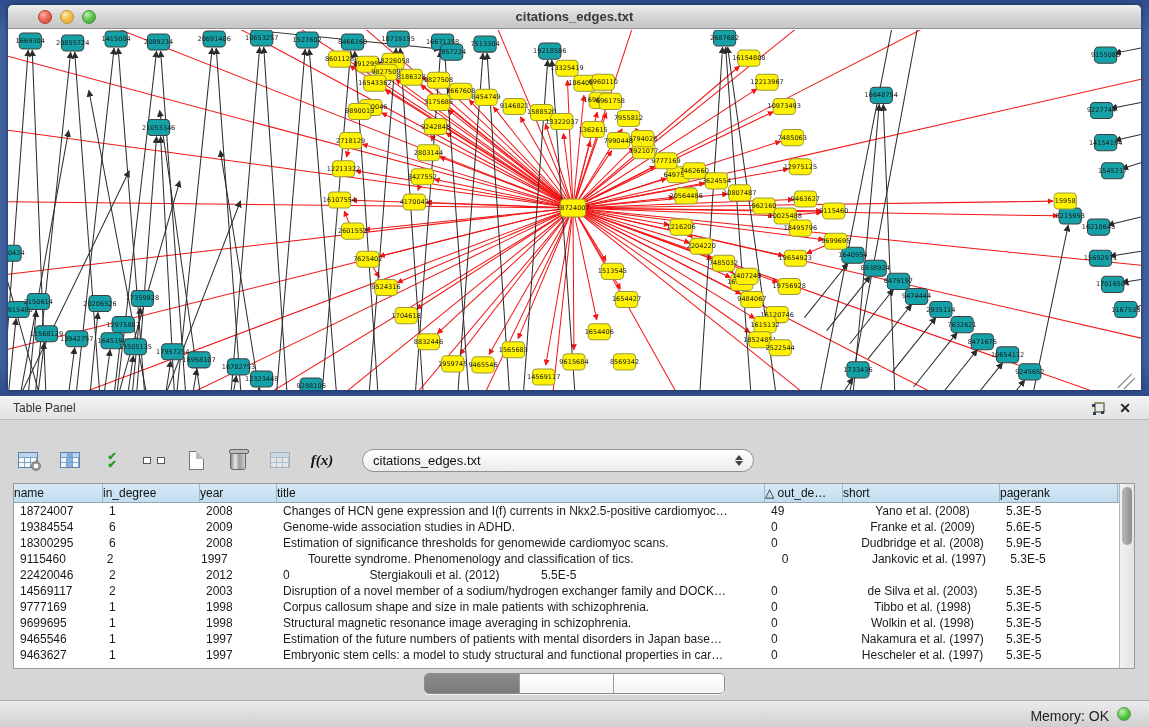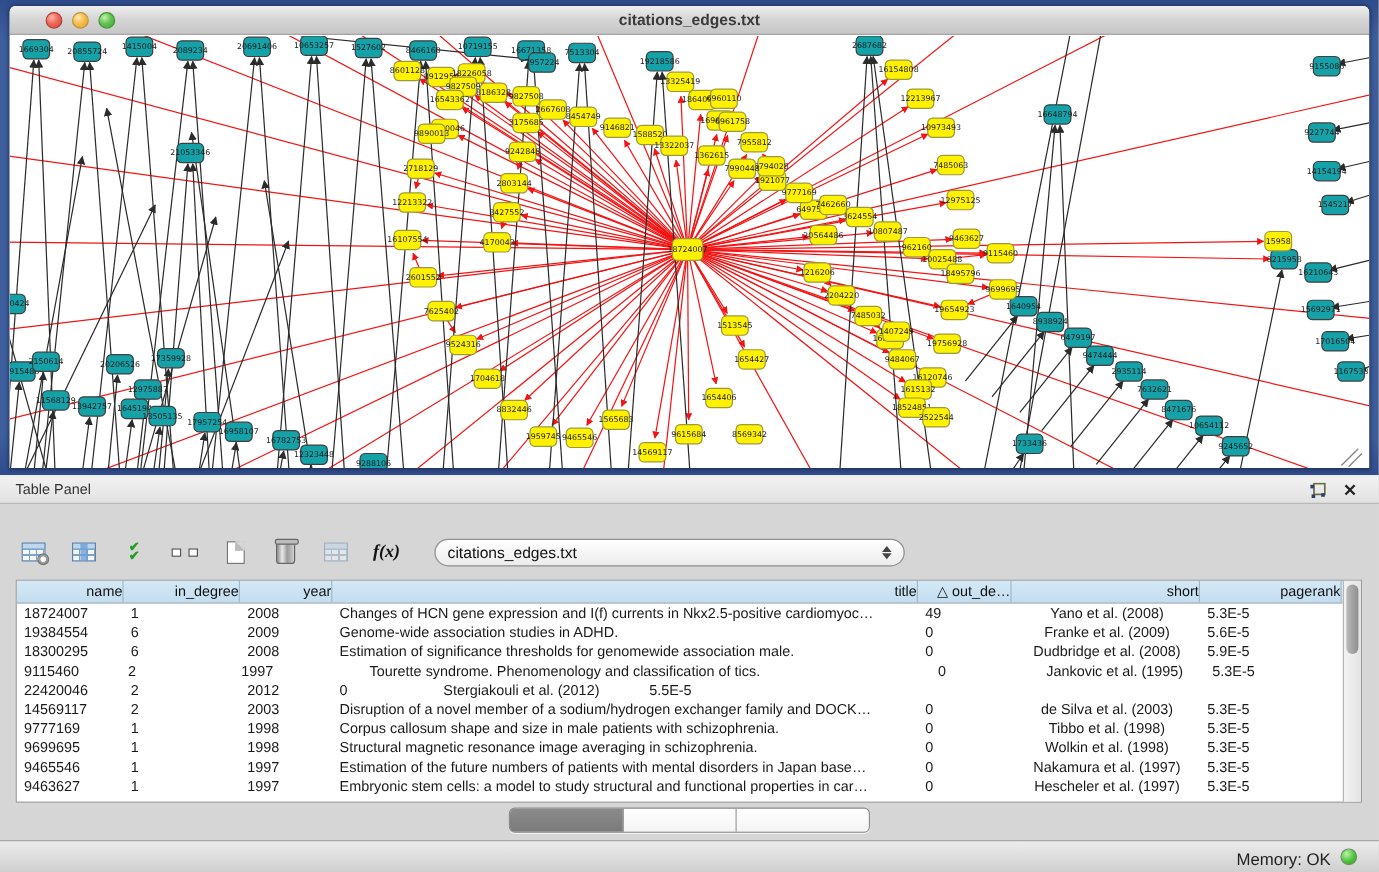--- a/index.html
+++ b/index.html
@@ -55,21 +55,21 @@
   #combo-value { font-size:13px; color:#111; flex:1; }
   .updown { display:flex; flex-direction:column; gap:1px; }
   .updown i { width:0; height:0; border-left:4px solid transparent; border-right:4px solid transparent; display:block;}
   .updown .up { border-bottom:5px solid #444; }
   .updown .dn { border-top:5px solid #444; }
 
   
   #tp-table { position:absolute; left:13px; top:62px; width:1122px; height:186px; background:#fff; border:1px solid #9a9a9a; display:flex;}
   #tbl-main { flex:1; overflow:hidden; }
   #tbl-header { display:flex; height:19px; background:linear-gradient(180deg,#d5e9f6,#c3ddef); border-bottom:1px solid #8fa7b8;}
-  .hcell { font-size:12px; color:#111; text-align:right; line-height:18px; border-right:1px solid #9fb9cb; overflow:hidden; white-space:nowrap; }
+  .hcell { font-size:12px; color:#111; text-align:left; line-height:18px; border-right:1px solid #9fb9cb; overflow:hidden; white-space:nowrap; }
   .trow { display:flex; height:16px; }
   .tcell { font-size:12px; color:#1a1a1a; line-height:16px; padding:0 4px 0 6px; white-space:nowrap; overflow:hidden; }
   #tbl-scroll { width:15px; border-left:1px solid #b5b5b5; background:linear-gradient(90deg,#f2f2f2,#e4e4e4); position:relative;}
   #tbl-thumb { position:absolute; left:2px; top:3px; width:10px; height:58px; border-radius:6px; background:linear-gradient(90deg,#b9b9b9,#8f8f8f); }
 
   
   #tabbar { position:absolute; left:0; top:252px; width:1149px; height:26px; display:flex; justify-content:center; }
   #seg { display:flex; height:21px; border:1px solid #8d8d8d; border-radius:5px; overflow:hidden; box-shadow:0 1px 0 rgba(255,255,255,.7);}
   .seg-tab { padding:16px 14px; font-size:13px; line-height:20px; background:linear-gradient(180deg,#ffffff,#ececec); color:#111; border-right:1px solid #9d9d9d;}
   .seg-tab:last-child { border-right:none; }
@@ -626,32 +626,32 @@
               <div class="tcell" style="width: 77px;">2009</div>
               <div class="tcell" style="width: 488px;">Genome-wide association studies in ADHD.</div>
               <div class="tcell" style="width: 78px;">0</div>
               <div class="tcell" style="width: 157px; text-align: center;">Franke et al. (2009)</div>
               <div class="tcell" style="width: 118px;">5.6E-5</div>
             </div>
             <div class="trow">
               <div class="tcell" style="width: 89px;">18300295</div>
               <div class="tcell" style="width: 97px;">6</div>
               <div class="tcell" style="width: 77px;">2008</div>
-              <div class="tcell" style="width: 488px;">Estimation of significance thresholds for genomewide association male.</div>
+              <div class="tcell" style="width: 488px;">Estimation of significance thresholds for genomewide cardiomyoc scans.</div>
               <div class="tcell" style="width: 78px;">0</div>
               <div class="tcell" style="width: 157px; text-align: center;">Dudbridge et al. (2008)</div>
               <div class="tcell" style="width: 118px;">5.9E-5</div>
             </div>
             <div class="trow">
               <div class="tcell" style="width: 89px;">9115460</div>
               <div class="tcell" style="width: 97px;">2</div>
               <div class="tcell" style="width: 77px;">1997</div>
               <div class="tcell" style="width: 488px; margin-left: 32px;">Tourette syndrome. Phenomenology and classification of tics.</div>
               <div class="tcell" style="width: 78px;">0</div>
-              <div class="tcell" style="width: 157px; text-align: center;">Jankovic et al. (1995)</div>
+              <div class="tcell" style="width: 157px; text-align: center;">Jankovic et al. (1997)</div>
               <div class="tcell" style="width: 118px;">5.3E-5</div>
             </div>
             <div class="trow">
               <div class="tcell" style="width: 89px;">22420046</div>
               <div class="tcell" style="width: 97px;">2</div>
               <div class="tcell" style="width: 77px;">2012</div>
               <div class="tcell" style="width: 78px;">0</div>
               <div class="tcell" style="width: 157px; text-align: center;">Stergiakouli et al. (2012)</div>
               <div class="tcell" style="width: 118px; margin-left: 23px;">5.5E-5</div>
             </div>

